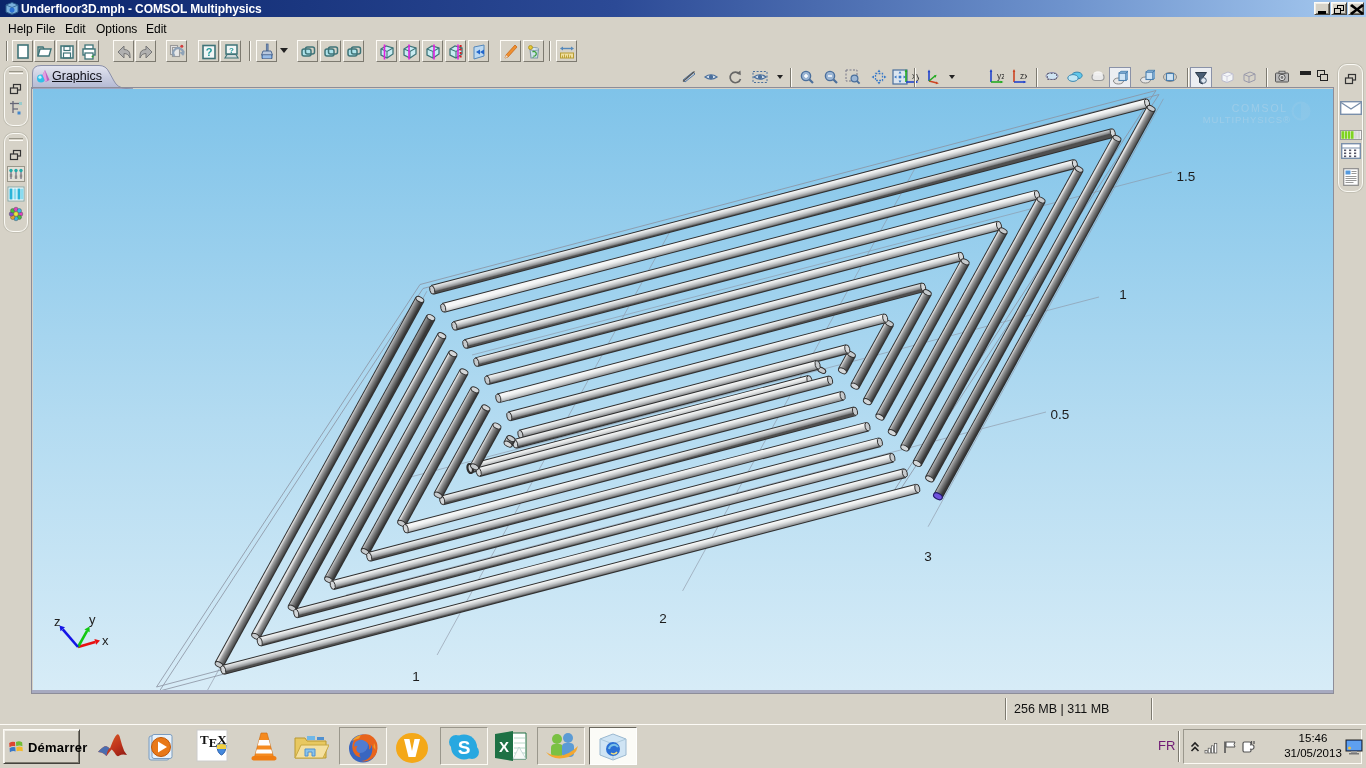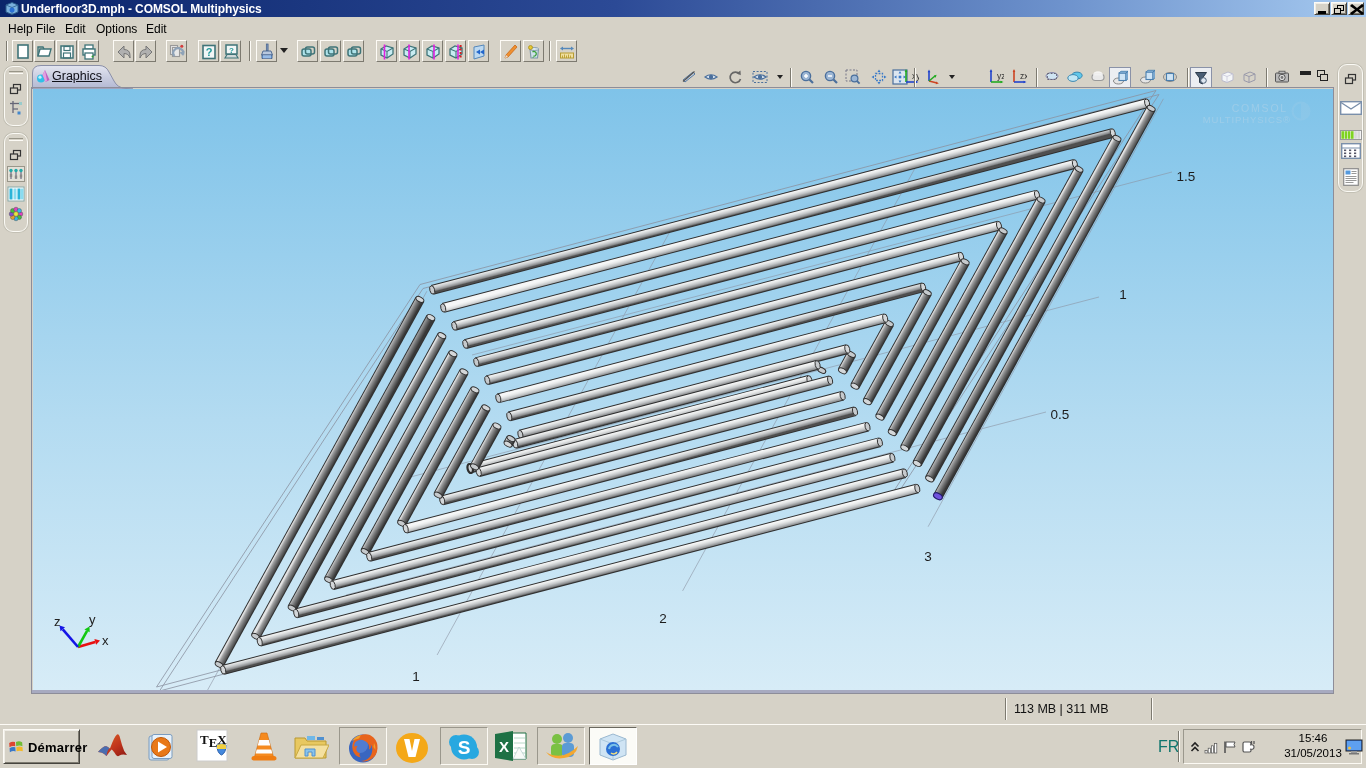--- a/index.html
+++ b/index.html
@@ -28,21 +28,21 @@
 #taskbar{left:0;top:724px;width:1366px;height:44px;background:#d6d2c7;border-top:1px solid #fdfbf6}
 #startbtn{left:3px;top:729px;width:77px;height:35px;background:#d6d2c7;
  border:1px solid;border-color:#fdfbf6 #46443e #46443e #fdfbf6;
  box-shadow:inset 1px 1px 0 #efede6, inset -1px -1px 0 #7d7a70;}
 #starttext{left:24px;top:10px;font-size:13px;font-weight:bold;color:#000;letter-spacing:0.2px}
 .taskico{top:727px;width:48px;height:38px;background:#d6d2c7;
  border:1px solid;border-color:#9a978c #fcfaf4 #fcfaf4 #9a978c;}
 .taskico.active{background:#fbfbf7;border-color:#6a685f #fff #fff #6a685f}
 #tray{left:1183px;top:729px;width:179px;height:35px;border:1px solid;
  border-color:#9a978c #fcfaf4 #fcfaf4 #9a978c}
-#frtext{left:1158px;top:738px;font-size:16px;color:#0f766e}
+#frtext{left:1158px;top:738px;font-size:13px;color:#701a75}
 .trsep{left:1178px;top:731px;width:2px;height:31px;border-left:1px solid #7d7a70;border-right:1px solid #fdfbf6}
 #clock{left:1282px;top:731px;width:62px;text-align:center;font-size:11.5px;color:#000;line-height:15px}
 .dockgroup{background:#d6d2c7;border:1.5px solid #fbfaf5;border-radius:9px;box-shadow:0 0 0 1px #c3c0b4}
 .grip{height:3px;border-top:1px solid #989588;border-bottom:1px solid #fdfbf6}
 .gicon{position:absolute}
 </style></head><body>
 <div id="titlebar" class="abs"></div>
 <div class="abs" style="left:4px;top:1px"><svg width="16" height="15" viewBox="0 0 16 15">
       <path d="M2 4 L8 1.5 L14 4 L14 11 L8 13.5 L2 11 Z" fill="#7ab0dd" stroke="#2a5a8a" stroke-width="1"></path>
       <path d="M2 4 L8 6.5 L14 4 M8 6.5 L8 13.5" fill="none" stroke="#2a5a8a" stroke-width="0.8"></path>
@@ -978,21 +978,21 @@
         <text x="69" y="556">x</text>
         <text x="56" y="535">y</text>
         <text x="21" y="537">z</text>
       </g>
     </svg>
   </div>
 <div id="canvasbottom" class="abs"></div>
 <div id="statusbar" class="abs"></div>
 <div class="ssep abs" style="left:1005px"></div>
 <div class="ssep abs" style="left:1151px"></div>
-<div id="memtext" class="abs">113 MB | 311 MB</div>
+<div id="memtext" class="abs">256 MB | 311 MB</div>
 <div class="abs dockgroup" style="left:4px;top:66px;width:24px;height:60px">
     <div class="grip" style="margin:4px 4px 0 4px"></div>
     <div class="gicon" style="left:4px;top:14px"><svg width="14" height="12" viewBox="0 0 14 12">
         <rect x="4.5" y="1.5" width="7" height="5.5" fill="#d6d2c7" stroke="#333" stroke-width="1.2"></rect>
         <rect x="1.5" y="5" width="7" height="5.5" fill="#d6d2c7" stroke="#333" stroke-width="1.2"></rect>
       </svg></div>
     <div class="gicon" style="left:3px;top:32px"><svg width="18" height="18" viewBox="0 0 18 18">
         <line x1="5" y1="2" x2="5" y2="14" stroke="#667" stroke-width="1.3"></line>
         <line x1="2" y1="4.5" x2="12" y2="4.5" stroke="#667" stroke-width="1.3"></line>
         <rect x="11" y="3" width="3" height="3" fill="#9cc"></rect>

